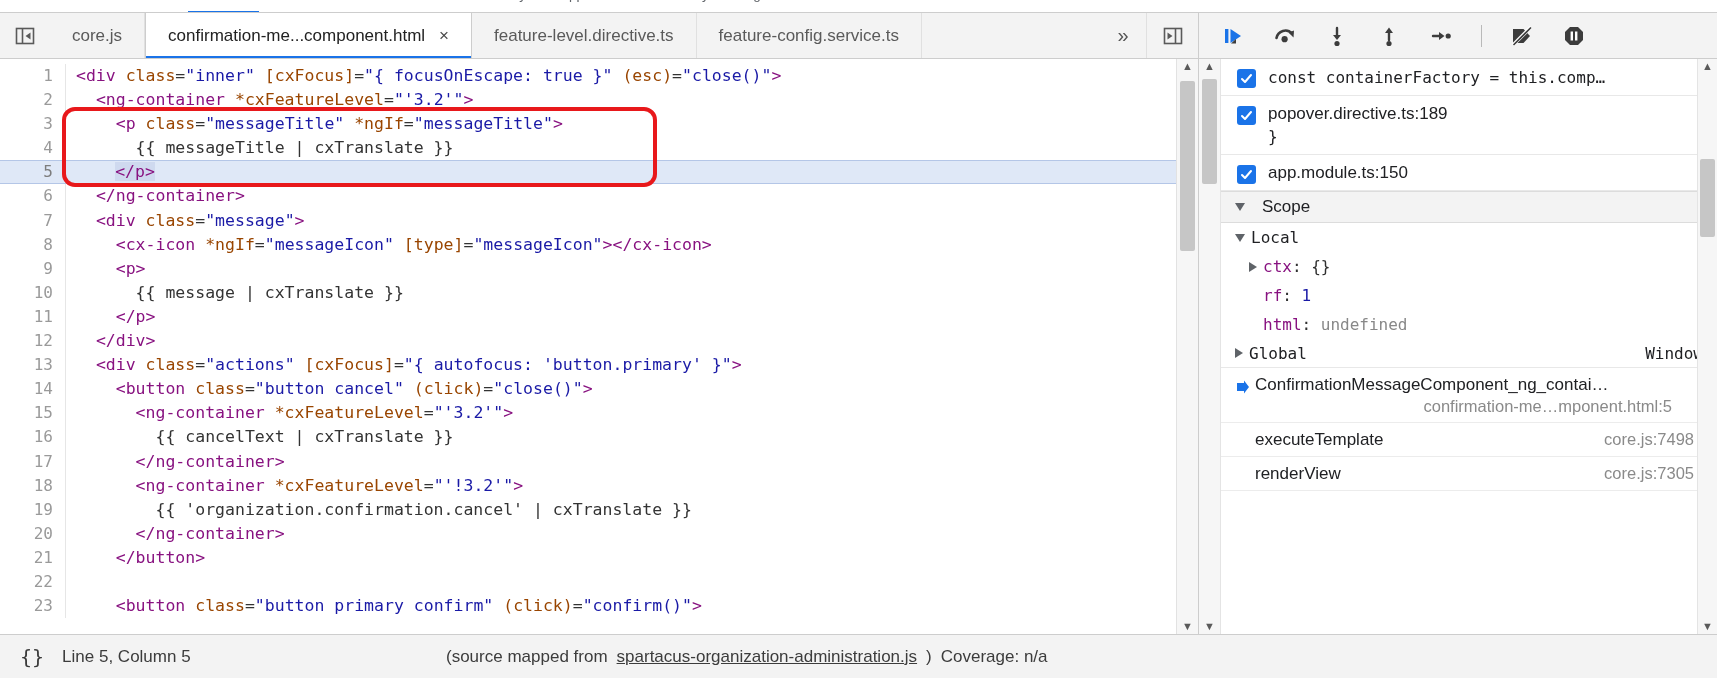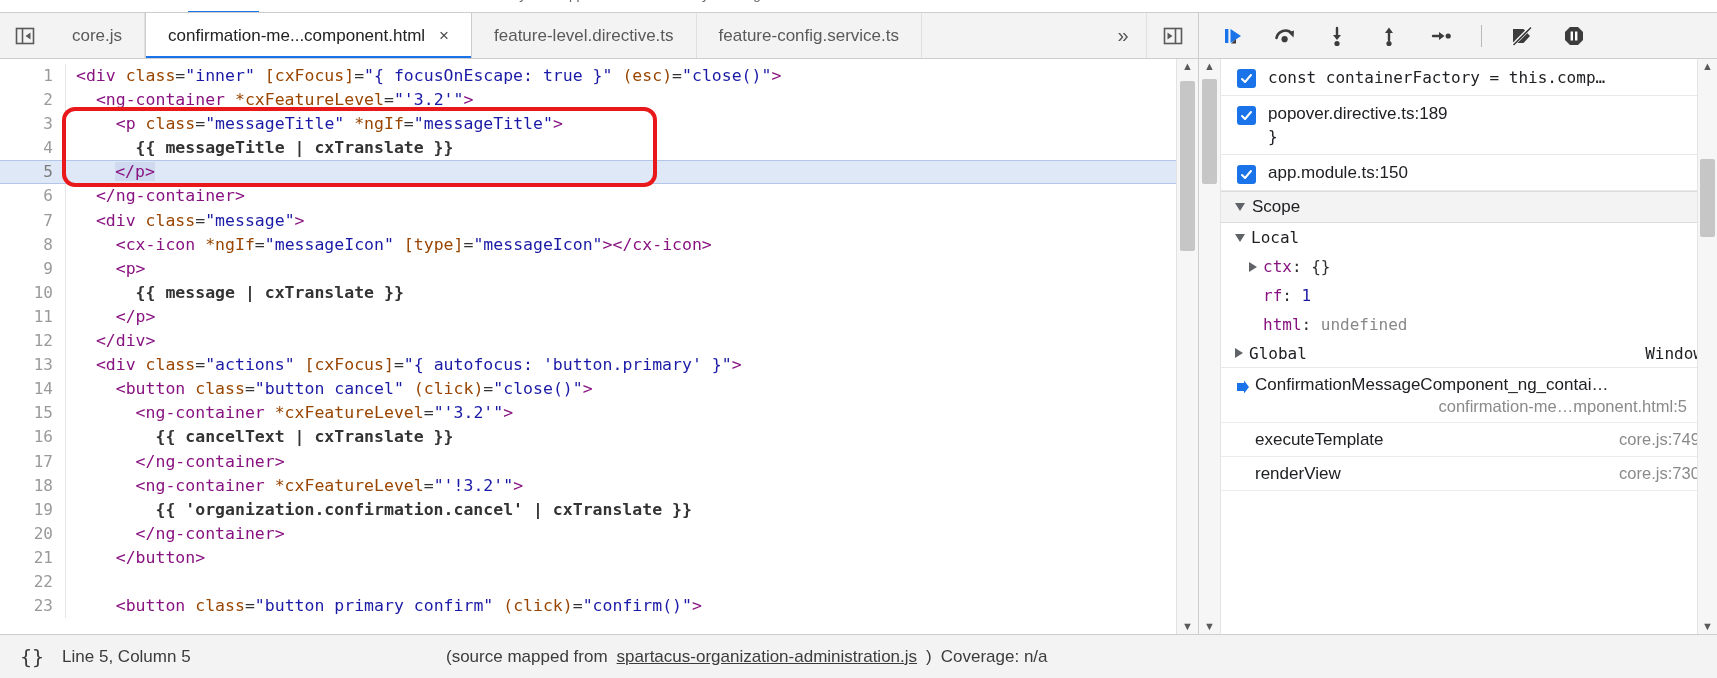--- a/index.html
+++ b/index.html
@@ -151,21 +151,21 @@
     border-right: 1px solid #e6e6e6;
     background: transparent;
   }
   .cl.hl .gut { color: #7d7d7d; }
   .src { padding-left: 10px; white-space: pre; }
 
   
   .t-tag   { color: #881280; }
   .t-attr  { color: #994500; }
   .t-val   { color: #1a1aa6; }
-  .t-txt   { color: #333333; font-weight: bold; }
+  .t-txt   { color: #333333; }
   .t-punct { color: #333333; }
 
   .caret {
     display:inline-block; width:0; border-left:1.6px solid #222;
     height:19px; vertical-align:-4px; margin-right:-1.6px;
   }
   .sel { background:#cfd9ef; }
 
   
   .red-box {
@@ -244,21 +244,21 @@
   .bp-check svg { display:block; }
   .bp-texts { min-width:0; }
   .bp-loc { color:#202124; font-size:17px; line-height:22px; }
   .bp-code {
     font-family:"DejaVu Sans Mono", monospace;
     font-size:16px; color:#202124; line-height:23px;
     white-space:pre; overflow:hidden; text-overflow:ellipsis;
   }
 
   .section-head {
-    display:flex; align-items:center; gap:7px;
+    display:flex; align-items:center; gap:17px;
     background:#f3f3f3;
     border-bottom:1px solid #dcdcdc;
     border-top:1px solid #dcdcdc;
     padding: 5px 0 5px 14px;
     font-size:17px; color:#202124;
   }
   .tri { width:0;height:0; }
   .tri-down { border-left:5.5px solid transparent; border-right:5.5px solid transparent; border-top:8px solid #5f6368; }
   .tri-right { border-top:5.5px solid transparent; border-bottom:5.5px solid transparent; border-left:8px solid #5f6368; }
 
@@ -273,21 +273,21 @@
   .s-name { color:#202124; }
   .s-prop { color:#881280; }
   .s-num  { color:#1a1aa6; }
   .s-undef{ color:#888888; }
   .s-obj  { color:#303030; }
   .s-right{ margin-left:auto; padding-right:14px; color:#202124; }
   .scope-sep { border-bottom:1px solid #e8e8e8; }
 
   .cs-row {
     display:flex; align-items:flex-start;
-    padding: 7px 8px 6px 14px;
+    padding: 7px 23px 6px 14px;
     border-bottom:1px solid #ececec;
     font-size:17px; color:#202124;
     min-height: 34px;
   }
   .cs-arrow {
     width:20px; flex:0 0 20px; margin-top:4px;
   }
   .cs-main { min-width:0; flex:1 1 auto; }
   .cs-name { white-space:nowrap; overflow:hidden; text-overflow:ellipsis; }
   .cs-sub {

